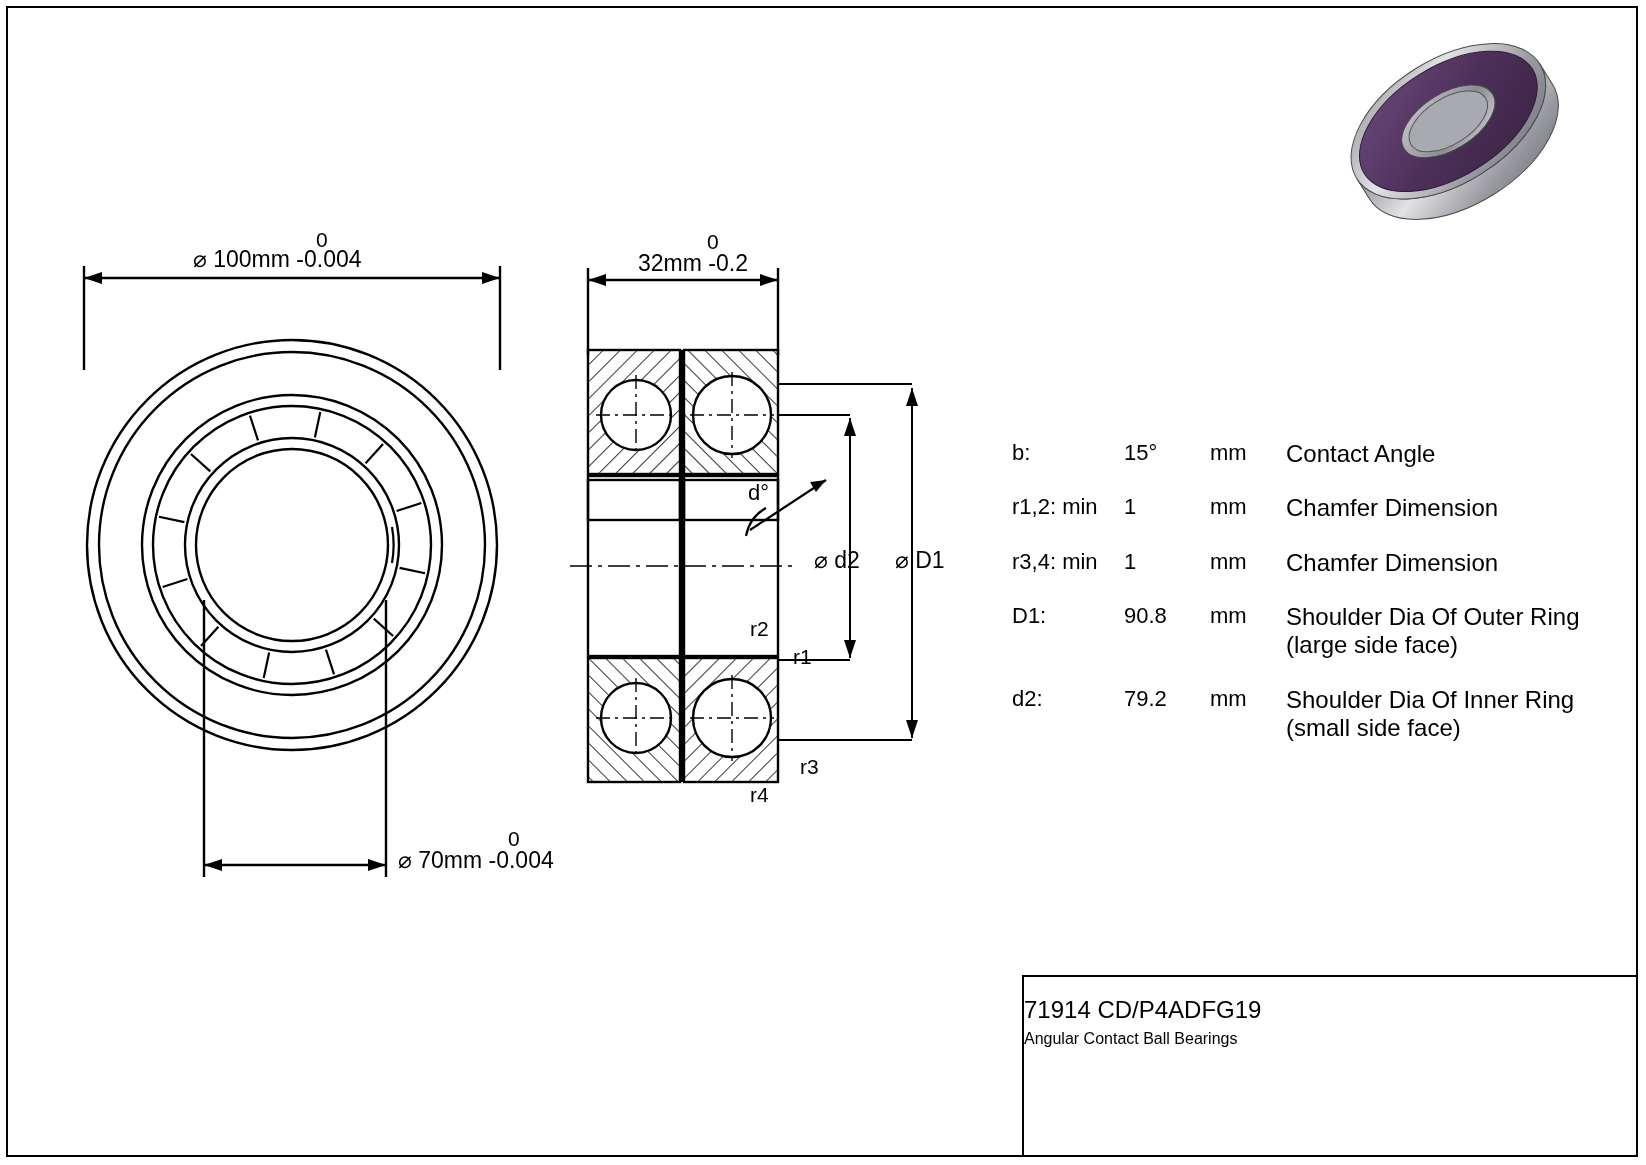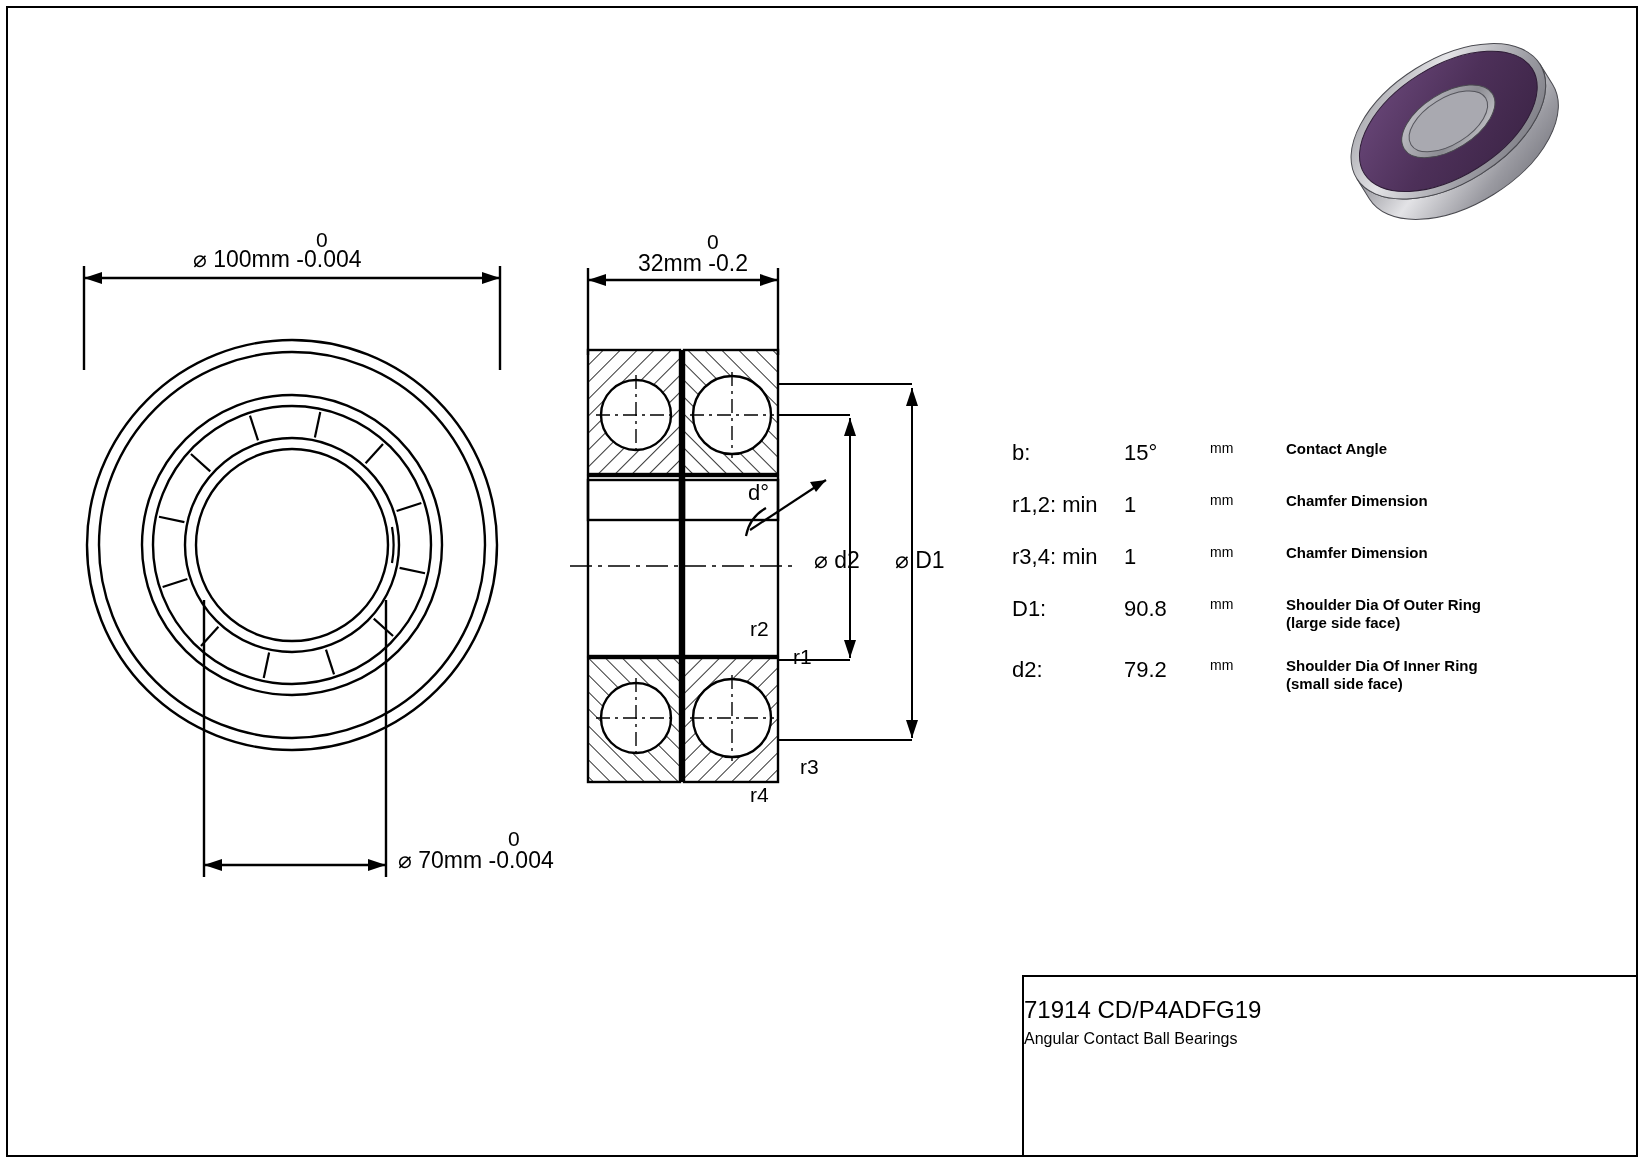--- a/index.html
+++ b/index.html
@@ -6,22 +6,22 @@
   body{width:1646px;height:1165px;position:relative;font-family:"Liberation Sans",sans-serif;color:#000;overflow:hidden;}
   .frame{position:absolute;left:6px;top:6px;width:1632px;height:1151px;border:2px solid #000;box-sizing:border-box;}
   .abs{position:absolute;}
   svg{display:block;}
   .lbl{position:absolute;font-size:21px;white-space:nowrap;}
   
   .specs{position:absolute;left:1012px;top:440px;width:600px;}
   .spec-row{display:flex;align-items:flex-start;margin-bottom:26px;}
   .spec-key{width:112px;font-size:22px;}
   .spec-val{width:86px;font-size:22px;}
-  .spec-unit{width:76px;font-size:14px;}
-  .spec-desc{font-size:15px;line-height:1.18;font-weight:bold;}
+  .spec-unit{width:76px;font-size:22px;}
+  .spec-desc{font-size:24px;line-height:1.18;}
   
   .tb{position:absolute;left:1022px;top:975px;width:616px;height:182px;border:2px solid #000;box-sizing:border-box;}
   .tb-top{height:88px;border-bottom:2px solid #000;display:flex;align-items:center;justify-content:center;}
   .tb-top span{font-size:20px;}
   .tb-bot{height:90px;display:flex;}
   .tb-left{width:130px;border-right:2px solid #000;display:flex;flex-direction:column;align-items:center;justify-content:center;font-size:20px;line-height:1.25;}
   .tb-right{flex:1;display:flex;flex-direction:column;align-items:flex-start;justify-content:center;}
   .tb-part{font-size:24px;margin-bottom:6px;}
   .tb-sub{font-size:16px;}
 </style>

